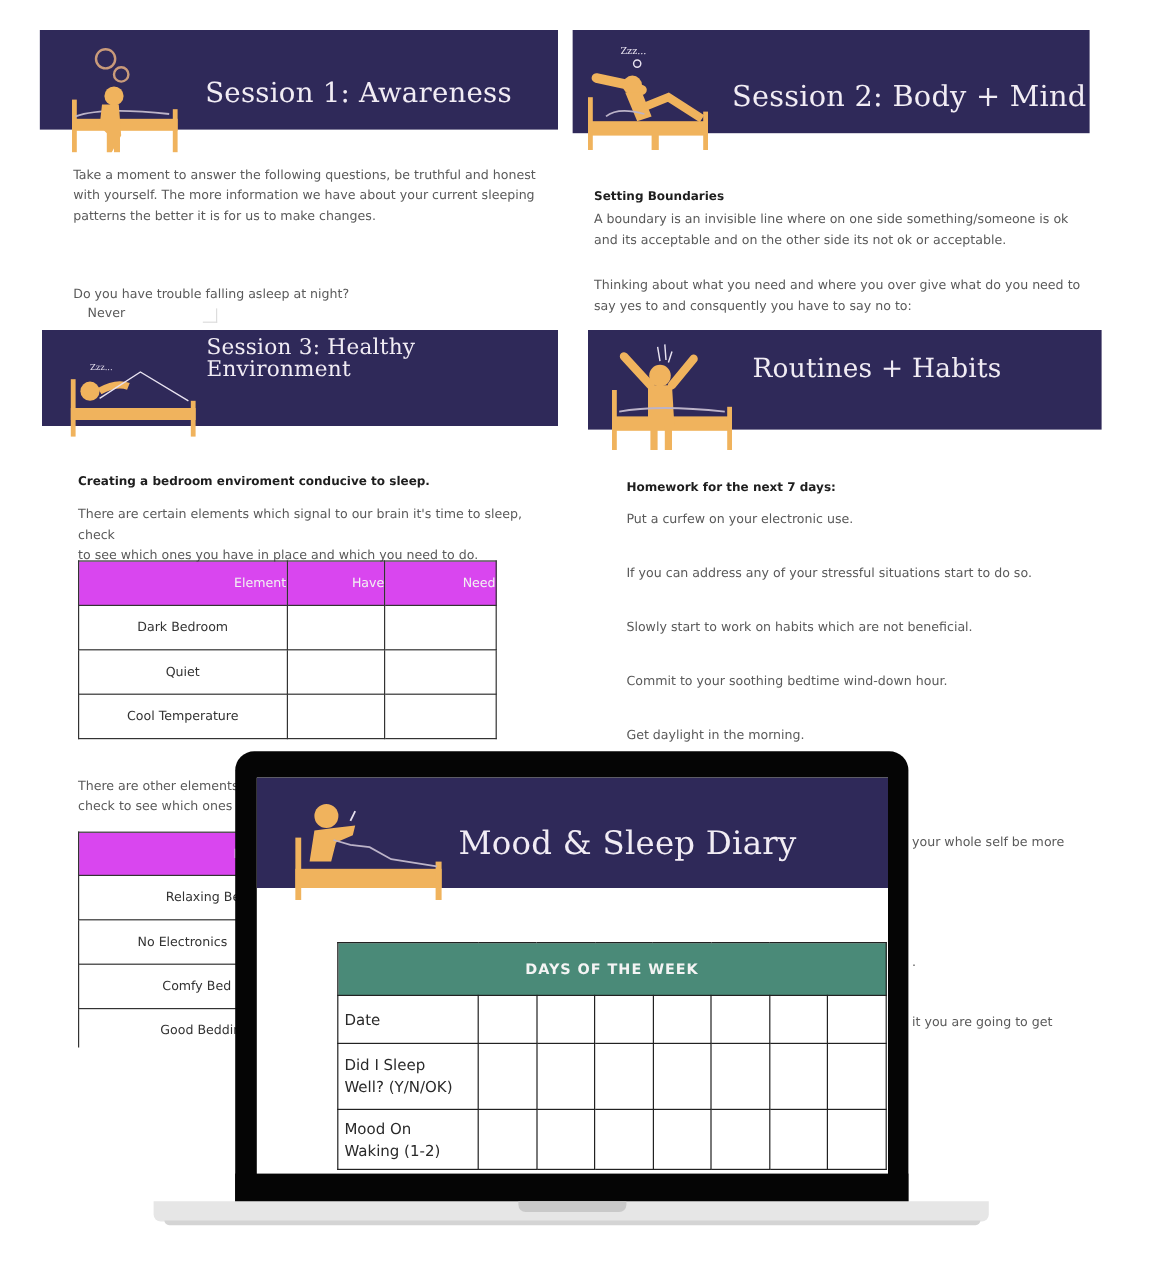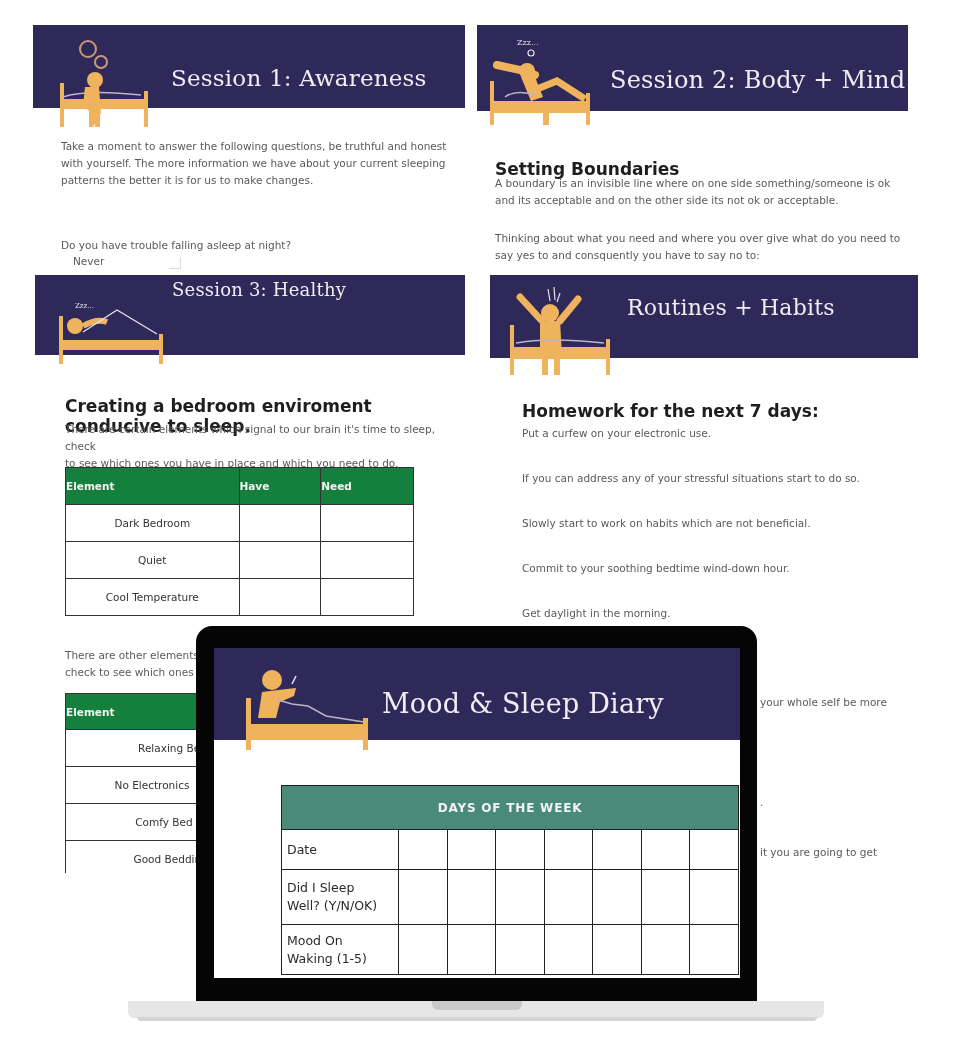--- a/index.html
+++ b/index.html
@@ -5,24 +5,24 @@
   * { box-sizing: border-box; margin: 0; padding: 0; }
   html, body { width: 970px; height: 1058px; background: #ffffff; overflow: hidden; }
   body { position: relative; font-family: "DejaVu Sans", sans-serif; color: #555; }
 
   .page { position: absolute; background: #fff; overflow: hidden; }
   .banner { position: absolute; background: #2f2959; }
   .banner-title { position: absolute; color: #f1ecf4; font-family: "DejaVu Serif", serif; font-weight: normal; letter-spacing: 0.2px; line-height: 1.0; }
   .illus { position: absolute; }
 
   .txt { position: absolute; font-size: 10.5px; line-height: 17px; color: #5a5a5a; }
-  .bold-h { position: absolute; font-size: 17px; font-weight: bold; color: #1e1e1e; }
+  .bold-h { position: absolute; font-size: 10px; font-weight: bold; color: #1e1e1e; }
 
   table.grid { position: absolute; border-collapse: collapse; font-size: 10.5px; color: #333; }
-  table.grid th { background: #15803d; color: #f2f2f2; font-weight: bold; border: 1.5px solid #333; text-align: left; }
+  table.grid th { background: #d946ef; color: #f2f2f2; font-weight: normal; border: 1.5px solid #333; text-align: right; }
   table.grid td { border: 1.5px solid #333; text-align: center; background: #fff; }
 
   .laptop-screen { position: absolute; left: 196px; top: 626px; width: 561px; height: 377px; background: #050505; border-radius: 16px 16px 0 0; }
   .laptop-inner { position: absolute; left: 214px; top: 648px; width: 526px; height: 355px; background: #fff; overflow: hidden; }
   .laptop-base { position: absolute; left: 128px; top: 1001px; width: 696px; height: 17px; background: #e6e6e6; border-radius: 0 0 6px 6px; }
   .laptop-base-lip { position: absolute; left: 137px; top: 1017px; width: 680px; height: 4px; background: #d4d4d4; border-radius: 0 0 6px 6px; }
   .laptop-notch { position: absolute; left: 432px; top: 1001px; width: 90px; height: 9px; background: #c9c9c9; border-radius: 0 0 6px 6px; }
 
   table.diary { position: absolute; left: 248px; top: 785px; width: 458px; border-collapse: collapse; font-size: 12.5px; color: #2a2a2a; margin-left: 33px; }
   table.diary th { background: #4a8a78; color: #f4f4f4; font-weight: bold; letter-spacing: 0.8px; font-size: 12px; height: 44px; border: 1.5px solid #222; }
@@ -89,20 +89,21 @@
     <text x="18" y="10" font-size="7" fill="#e8e2f0" font-family="DejaVu Serif, serif">Zzz...</text>
     <rect x="2" y="18" width="4" height="48" fill="#f0b35d"></rect>
     <rect x="2" y="42" width="104" height="10" fill="#f0b35d"></rect>
     <rect x="102" y="36" width="4" height="30" fill="#f0b35d"></rect>
     <circle cx="18" cy="28" r="8" fill="#f0b35d"></circle>
     <path d="M26 28 Q40 20 50 24" stroke="#f0b35d" stroke-width="6" fill="none"></path>
     <path d="M26 34 L60 12 L100 36" stroke="#e8e2f0" stroke-width="1.2" fill="none"></path>
   </svg>
   <div class="banner-title" style="left:137px; top:8px; font-size:18px;">
     <div>Session 3: Healthy</div>
+    <div>Environment</div>
   </div>
   <div class="bold-h" style="left:30px; top:123px;">Creating a bedroom enviroment conducive to sleep.</div>
   <div class="txt" style="left:30px; top:148px; width:400px;">
     <div>There are certain elements which signal to our brain it's time to sleep, check</div>
     <div>to see which ones you have in place and which you need to do.</div>
   </div>
   <table class="grid" style="left:30px; top:194px; width:349px;">
     <tbody>
         <tr style="height:37px;">
       <th style="width:174px;">Element</th>
@@ -218,21 +219,21 @@
     <td class="blank"></td>
     <td class="blank"></td>
     <td class="blank"></td>
     <td class="blank"></td>
     <td class="blank"></td>
     <td class="blank"></td>
   </tr>
   <tr style="height:50px;">
     <td>
       <div>Mood On</div>
-      <div>Waking (1-5)</div>
+      <div>Waking (1-2)</div>
     </td>
     <td class="blank"></td>
     <td class="blank"></td>
     <td class="blank"></td>
     <td class="blank"></td>
     <td class="blank"></td>
     <td class="blank"></td>
     <td class="blank"></td>
   </tr>
 </tbody>

